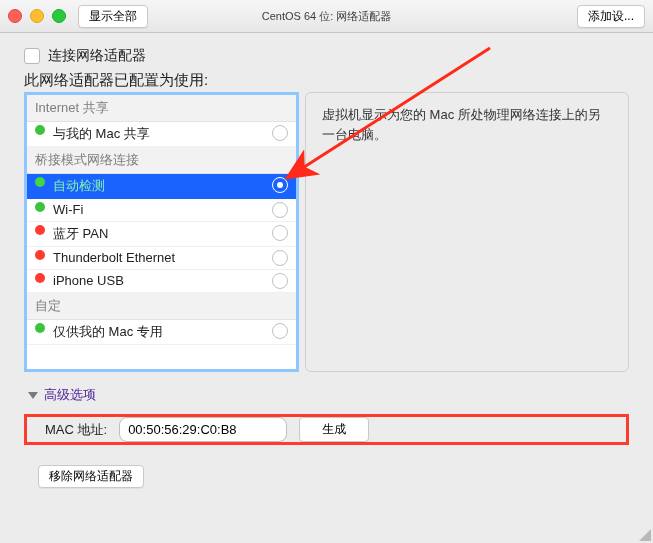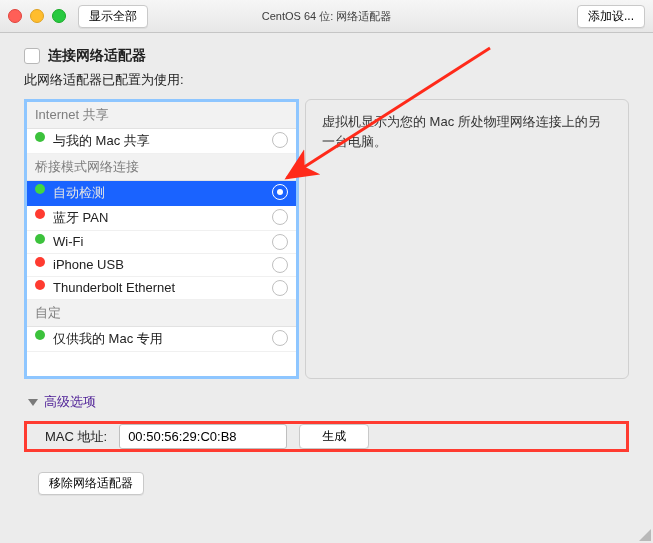--- a/index.html
+++ b/index.html
@@ -34,22 +34,22 @@
     font-size:11px;color:#3c3c3c;pointer-events:none;
   }
   .addbtn{margin-left:auto}
 
   
   .content{padding:14px 24px 10px 24px}
   .connect-row{display:flex;align-items:center;gap:8px;margin-bottom:6px}
   .chk{
     width:14px;height:14px;border:1px solid #b8b8b8;border-radius:3px;background:#fff;
   }
-  .connect-label{font-size:14px;font-weight:700}
-  .desc{margin:6px 0 10px 0;font-size:13px}
+  .connect-label{font-size:14px;font-weight:400}
+  .desc{margin:6px 0 2px 0;font-size:15px}
 
   .columns{display:flex;gap:6px}
   .listbox{
     width:275px;height:280px;
     border:3px solid #8ec6ff;
     background:#fff;
     overflow:hidden;
     box-sizing:border-box;
   }
   .section-head{
@@ -60,21 +60,21 @@
   .row{
     display:flex;align-items:flex-start;gap:8px;
     padding:3px 8px;border-bottom:1px solid #f0f0f0;
     font-size:13px;
   }
   .row .dot{width:10px;height:10px;border-radius:50%}
   .row .lbl{flex:1}
   .row .radio{
     width:14px;height:14px;border:1px solid #c0c0c0;border-radius:50%;background:#fff;
   }
-  .row.selected{background:#1a63ff;color:#e5e5e5;border-bottom-color:#1a63ff}
+  .row.selected{background:#1a63ff;color:#86efac;border-bottom-color:#1a63ff}
   .row.selected .radio{
     border-color:#fff;background:#1a63ff;display:flex;align-items:center;justify-content:center;
   }
   .row.selected .radio::after{
     content:"";width:6px;height:6px;background:#fff;border-radius:50%;
   }
   .rightbox{
     flex:1;
     border:1px solid #d0d0d0;border-radius:6px;background:#ececec;
     padding:12px 16px;font-size:13px;color:#333;line-height:1.5;
@@ -89,21 +89,21 @@
 
   .mac-section{
     margin:10px 0 0 0;
     border:3px solid #ff3b30;
     padding:0 18px;
     display:flex;align-items:center;gap:12px;
     box-sizing:border-box;width:605px;
   }
   .mac-label{font-size:13px}
   .mac-input{
-    border:1px solid #bfbfbf;background:#fff;border-radius:3px;
+    border:1px solid #bfbfbf;background:#fff;border-radius:8px;
     padding:4px 8px;font-size:13px;width:150px;
   }
   .gen-btn{padding:3px 22px}
 
   .remove-row{margin:20px 0 1px 14px}
 
   
   svg.overlay{position:absolute;left:0;top:0;pointer-events:none}
 
   .cornertri{
@@ -141,37 +141,37 @@
         <span class="radio"></span>
       </div>
 
       <div class="section-head">桥接模式网络连接</div>
       <div class="row selected">
         <span class="dot" style="background:#42d742"></span>
         <span class="lbl">自动检测</span>
         <span class="radio"></span>
       </div>
       <div class="row">
+        <span class="dot" style="background:#3cc23c"></span>
+        <span class="lbl">Wi-Fi</span>
+        <span class="radio"></span>
+      </div>
+      <div class="row">
         <span class="dot" style="background:#ff3b30"></span>
         <span class="lbl">蓝牙 PAN</span>
         <span class="radio"></span>
       </div>
       <div class="row">
-        <span class="dot" style="background:#3cc23c"></span>
-        <span class="lbl">Wi-Fi</span>
+        <span class="dot" style="background:#ff3b30"></span>
+        <span class="lbl">Thunderbolt Ethernet</span>
         <span class="radio"></span>
       </div>
       <div class="row">
         <span class="dot" style="background:#ff3b30"></span>
         <span class="lbl">iPhone USB</span>
-        <span class="radio"></span>
-      </div>
-      <div class="row">
-        <span class="dot" style="background:#ff3b30"></span>
-        <span class="lbl">Thunderbolt Ethernet</span>
         <span class="radio"></span>
       </div>
 
       <div class="section-head">自定</div>
       <div class="row">
         <span class="dot" style="background:#3cc23c"></span>
         <span class="lbl">仅供我的 Mac 专用</span>
         <span class="radio"></span>
       </div>
     </div>

